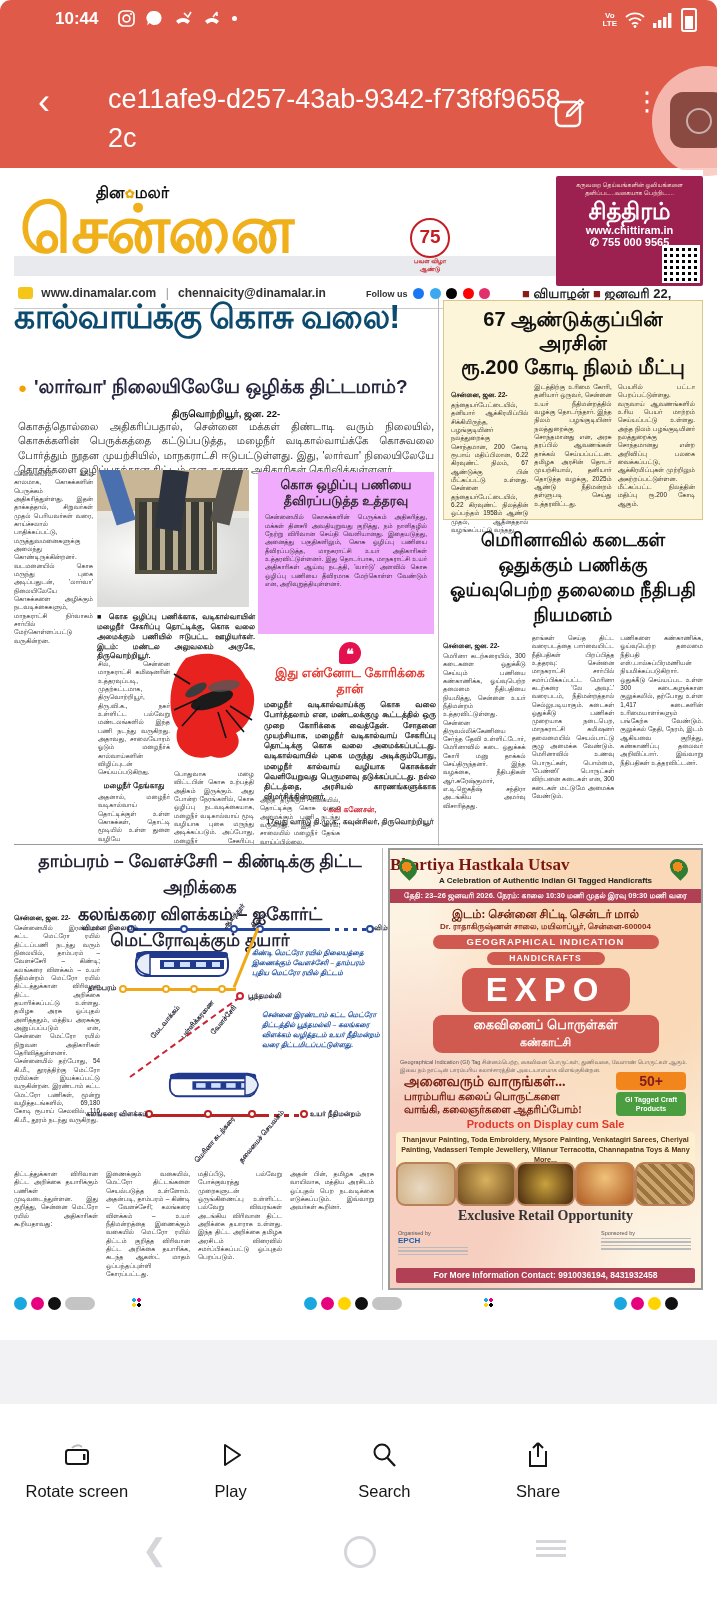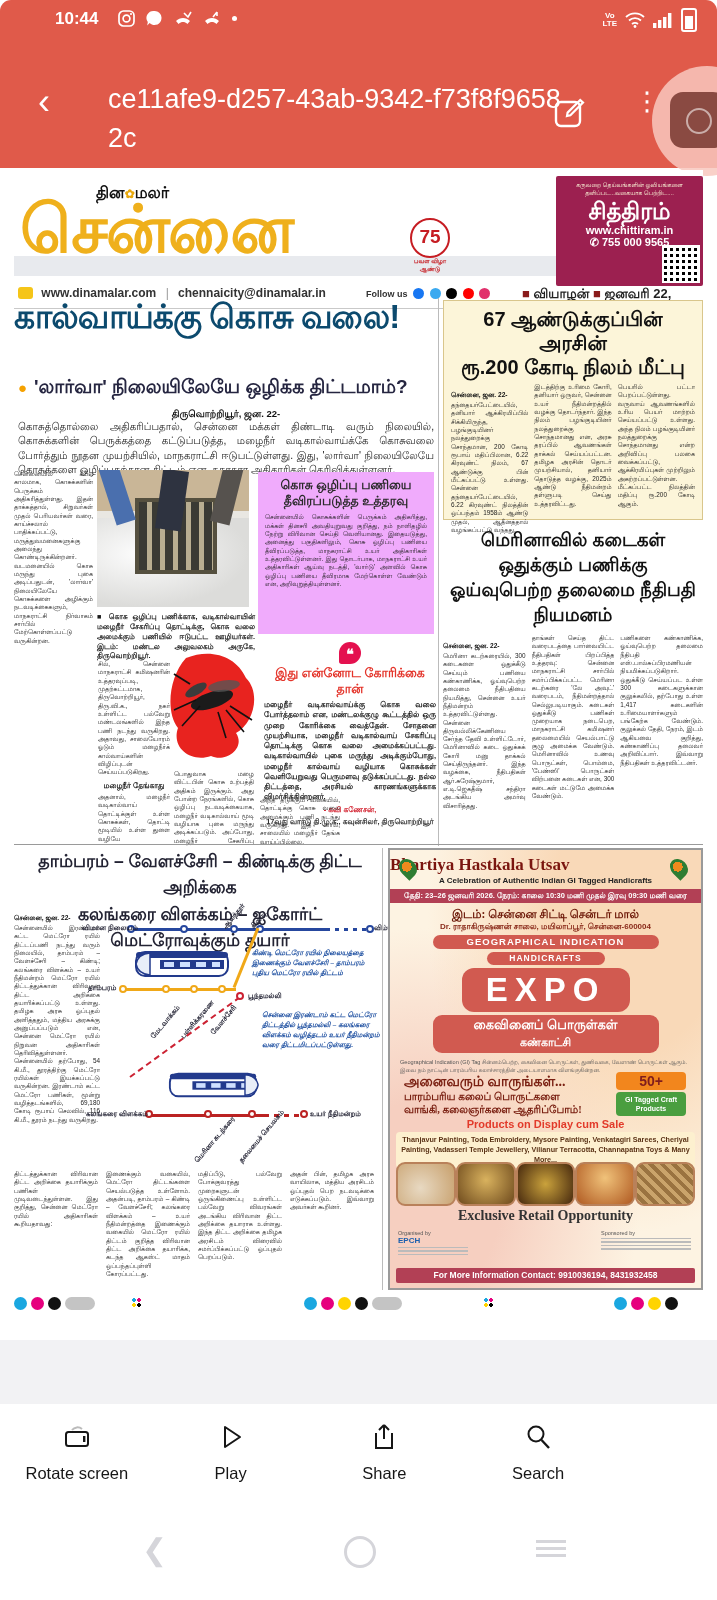--- a/index.html
+++ b/index.html
@@ -100,21 +100,21 @@
   
   .reg .dot{display:inline-block;width:13px;height:13px;border-radius:50%;margin-right:4px;}
   .reg .pill2{display:inline-block;width:30px;height:13px;border-radius:7px;background:#c4c4c4;}
   .cluster{display:inline-block;width:10px;height:10px;background:
      radial-gradient(circle at 2px 2px,#1aa7e0 1.6px,transparent 1.8px),
      radial-gradient(circle at 7px 2px,#e6007e 1.6px,transparent 1.8px),
      radial-gradient(circle at 2px 7px,#ffd400 1.6px,transparent 1.8px),
      radial-gradient(circle at 7px 7px,#000 1.6px,transparent 1.8px);}
   
   .gapband{position:absolute;left:0;top:1340px;width:717px;height:64px;background:#f2f2f4;}
-  .toolbar{position:absolute;left:0;top:1404px;width:615px;height:114px;background:#fff;display:flex;}
+  .toolbar{position:absolute;left:0;top:1404px;width:615px;height:114px;background:#fff;display:flex;align-items:center;}
   .tb-item{flex:1;text-align:center;padding-top:18px;}
   .tb-item .lbl{display:block;margin-top:8px;font-size:16.5px;color:#161616;}
   .navbar{position:absolute;left:0;top:1518px;width:717px;height:82px;background:#fff;}
   .nv{position:absolute;color:#d5d5da;}
   .vrule{position:absolute;width:1px;background:#bbb;}
 </style>
 </head>
 <body>
 
 <div id="phone">
@@ -444,31 +444,31 @@
       <span class="lbl">Rotate screen</span>
     </div>
     <div class="tb-item">
       <svg width="30" height="30" viewBox="0 0 30 30">
         <path d="M9 5 L24 15 L9 25 Z" fill="none" stroke="#161616" stroke-width="2" stroke-linejoin="round"></path>
       </svg>
       <span class="lbl">Play</span>
     </div>
     <div class="tb-item">
       <svg width="30" height="30" viewBox="0 0 30 30">
+        <circle cx="13" cy="12" r="7.5" fill="none" stroke="#161616" stroke-width="2"></circle>
+        <line x1="18.5" y1="18" x2="26" y2="26" stroke="#161616" stroke-width="2.4"></line>
+      </svg>
+      <span class="lbl">Search</span>
+    </div>
+    <div class="tb-item">
+      <svg width="30" height="30" viewBox="0 0 30 30">
         <path d="M8 12 h-1 v14 h16 v-14 h-1" fill="none" stroke="#161616" stroke-width="2"></path>
         <path d="M15 3 v14 M15 3 l-5 5 M15 3 l5 5" fill="none" stroke="#161616" stroke-width="2"></path>
       </svg>
       <span class="lbl">Share</span>
-    </div>
-    <div class="tb-item">
-      <svg width="30" height="30" viewBox="0 0 30 30">
-        <circle cx="13" cy="12" r="7.5" fill="none" stroke="#161616" stroke-width="2"></circle>
-        <line x1="18.5" y1="18" x2="26" y2="26" stroke="#161616" stroke-width="2.4"></line>
-      </svg>
-      <span class="lbl">Search</span>
     </div>
   </nav>
 
   <div class="navbar">
     <span class="nv" style="left:142px;top:14px;font-size:30px;">❮</span>
     <span class="nv" style="left:344px;top:18px;width:26px;height:26px;border:3px solid #d5d5da;border-radius:50%;display:inline-block;"></span>
     <span class="nv" style="left:536px;top:18px;">
       <span style="display:block;width:30px;height:3px;background:#d5d5da;margin:4px 0;"></span>
       <span style="display:block;width:30px;height:3px;background:#d5d5da;margin:4px 0;"></span>
       <span style="display:block;width:30px;height:3px;background:#d5d5da;margin:4px 0;"></span>

